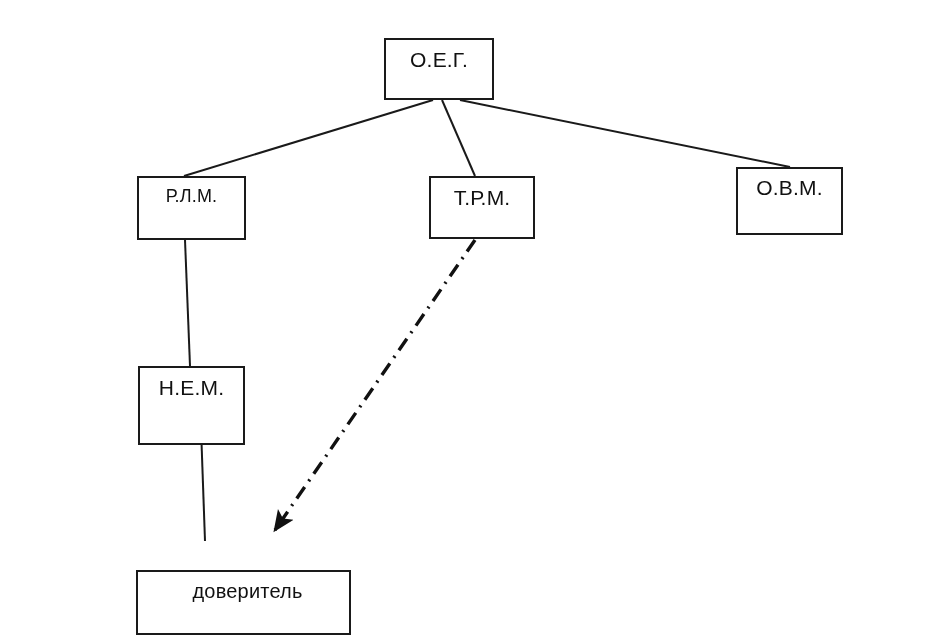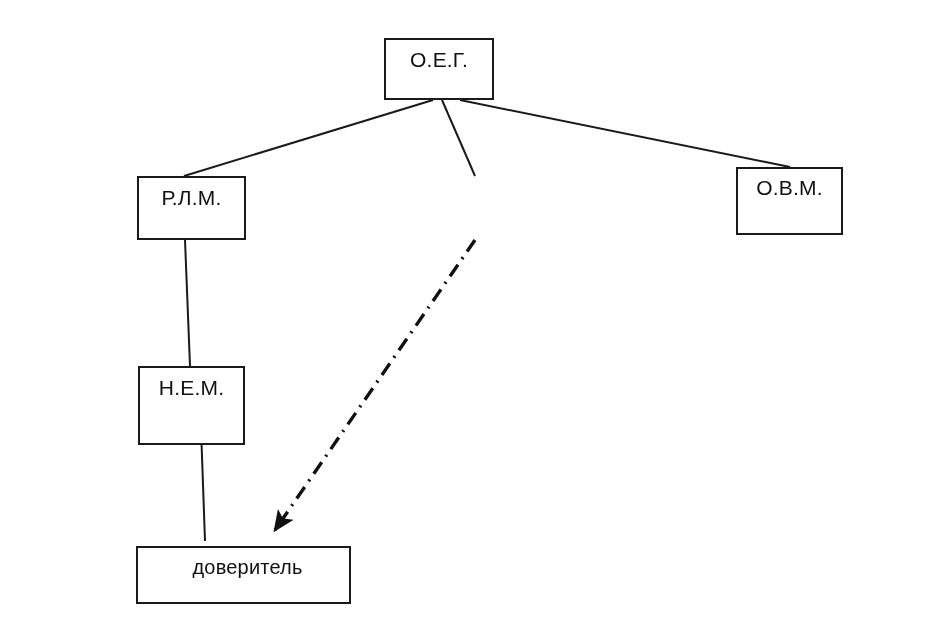--- a/index.html
+++ b/index.html
@@ -37,28 +37,28 @@
   }
   .node .node-label {
     font-family: "Liberation Sans", sans-serif;
     color: #111111;
     letter-spacing: 0.2px;
     white-space: nowrap;
   }
   .n-oeg  { left: 356px; top: 38px;  width: 110px; height: 62px; }
   .n-oeg  .node-label  { font-size: 21px; margin-top: 8px; }
   .n-rlm  { left: 109px; top: 176px; width: 109px; height: 64px; }
-  .n-rlm  .node-label  { font-size: 21px; margin-top: 8px; }
+  .n-rlm  .node-label  { font-size: 18px; margin-top: 8px; }
   .n-tpm  { left: 401px; top: 176px; width: 106px; height: 63px; }
   .n-tpm  .node-label  { font-size: 21px; margin-top: 8px; }
   .n-ovm  { left: 708px; top: 167px; width: 107px; height: 68px; }
   .n-ovm  .node-label  { font-size: 21px; margin-top: 7px; }
   .n-nem  { left: 110px; top: 366px; width: 107px; height: 79px; }
   .n-nem  .node-label  { font-size: 21px; margin-top: 8px; }
-  .n-dov  { left: 108px; top: 546px; width: 215px; height: 58px; padding-left: 8px; }
+  .n-dov  { left: 108px; top: 570px; width: 215px; height: 65px; padding-left: 8px; }
   .n-dov  .node-label  { font-size: 20px; margin-top: 8px; }
 </style>
 </head>
 <body>
 
 <div id="canvas">
 
   <svg id="edges" viewBox="0 0 935 644">
     <defs>
       <marker id="arrowhead" markerWidth="7" markerHeight="7" refX="5.6" refY="3" orient="auto" markerUnits="strokeWidth">
@@ -80,20 +80,23 @@
   </svg>
 
   <div class="node n-oeg">
     <span class="node-label">О.Е.Г.</span>
   </div>
 
   <div class="node n-rlm">
     <span class="node-label">Р.Л.М.</span>
   </div>
 
+  <div class="node n-tpm">
+    <span class="node-label">Т.Р.М.</span>
+  </div>
 
   <div class="node n-ovm">
     <span class="node-label">О.В.М.</span>
   </div>
 
   <div class="node n-nem">
     <span class="node-label">Н.Е.М.</span>
   </div>
 
   <div class="node n-dov">

